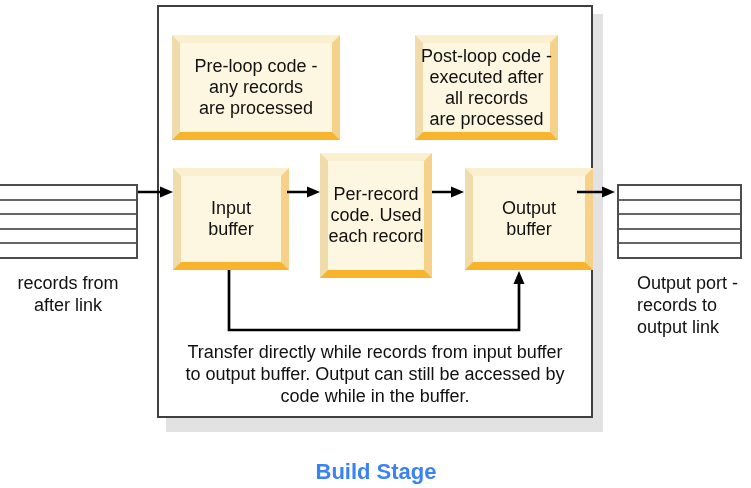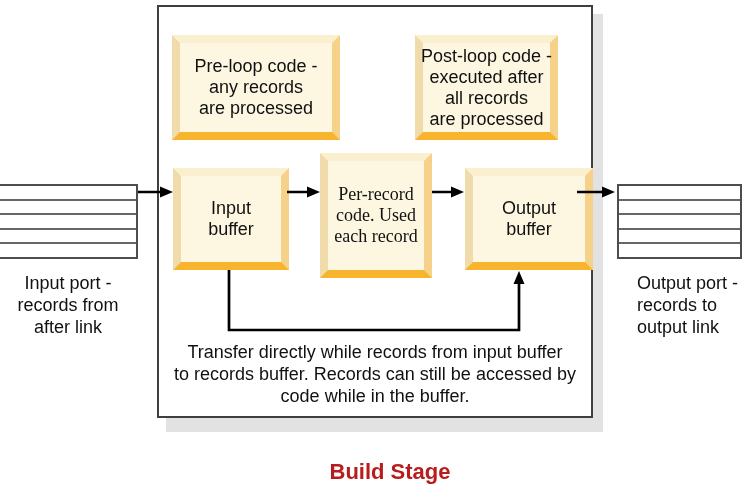--- a/index.html
+++ b/index.html
@@ -20,42 +20,42 @@
     border-top-color:#faf0cf; border-left-color:#f0dcaa;
     border-right-color:#f5d18a; border-bottom-color:#f8b42c;
     background:#fdf6e1;
     display:flex; flex-direction:column; align-items:center; justify-content:center;
     text-align:center; font-size:18px; line-height:21px; color:#111111;
   }
   .bevel .ln { white-space:nowrap; }
   #pre-loop       { left:172px; top:35px;  width:168px; height:105px; }
   #post-loop      { left:415px; top:35px;  width:143px; height:105px; }
   #input-buffer   { left:173px; top:168px; width:116px; height:102px; }
-  #per-record     { left:320px; top:153px; width:112px; height:125px;font-family:Liberation Serif, serif; }
+  #per-record     { left:320px; top:153px; width:112px; height:125px; }
   #output-buffer  { left:465px; top:168px; width:128px; height:102px; }
   
   .port {
     position:absolute; box-sizing:border-box; background:#ffffff;
     border:2px solid #4d4d4d; display:flex; flex-direction:column;
   }
   .port .row { flex:1; border-bottom:2px solid #666666; }
   .port .row:last-child { border-bottom:none; }
   #input-port  { left:0px;   top:184px; width:138px; height:75px; border-left:none; }
   #output-port { left:617px; top:184px; width:125px; height:75px; }
   
   .port-label { position:absolute; font-size:18px; line-height:22px; }
   #input-port-label  { left:0px;   top:272px; width:136px; text-align:center; }
   #output-port-label { left:637px; top:272px; width:114px; text-align:left; }
   .transfer-note {
     position:absolute; left:157px; top:341px; width:436px;
     text-align:center; font-size:18px; line-height:22px;
   }
   .diagram-title {
-    position:absolute; left:390px; top:460px; transform:translateX(-50%);
-    font-size:22px; line-height:24px; font-weight:bold; white-space:nowrap; color:#b91c1c;
+    position:absolute; left:376px; top:460px; transform:translateX(-50%);
+    font-size:22px; line-height:24px; font-weight:bold; white-space:nowrap; color:#3b82f6;
   }
   .arrow-layer { position:absolute; left:0; top:0; pointer-events:none; }
 </style>
 </head>
 <body>
 
 <div class="canvas">
 
   <div class="stage-shadow"></div>
   <div class="stage-box"></div>
@@ -95,33 +95,32 @@
   </div>
   <div class="port" id="output-port">
     <div class="row"></div>
     <div class="row"></div>
     <div class="row"></div>
     <div class="row"></div>
     <div class="row"></div>
   </div>
 
   <div class="port-label" id="input-port-label">
-    <div>Input port -</div>
     <div>records from</div>
     <div>after link</div>
   </div>
   <div class="port-label" id="output-port-label">
     <div>Output port -</div>
     <div>records to</div>
     <div>output link</div>
   </div>
 
   <div class="transfer-note">
     <div>Transfer directly while records from input buffer</div>
-    <div>to records buffer. Records can still be accessed by</div>
+    <div>to output buffer. Output can still be accessed by</div>
     <div>code while in the buffer.</div>
   </div>
 
   <div class="diagram-title">Build Stage</div>
 
   <svg class="arrow-layer" width="751" height="488" viewBox="0 0 751 488">
     <g>
       <line x1="138" y1="192" x2="162" y2="192" stroke="#000" stroke-width="2.5"></line>
       <polygon points="160,186.5 173,192 160,197.5" fill="#000"></polygon>
     </g>

